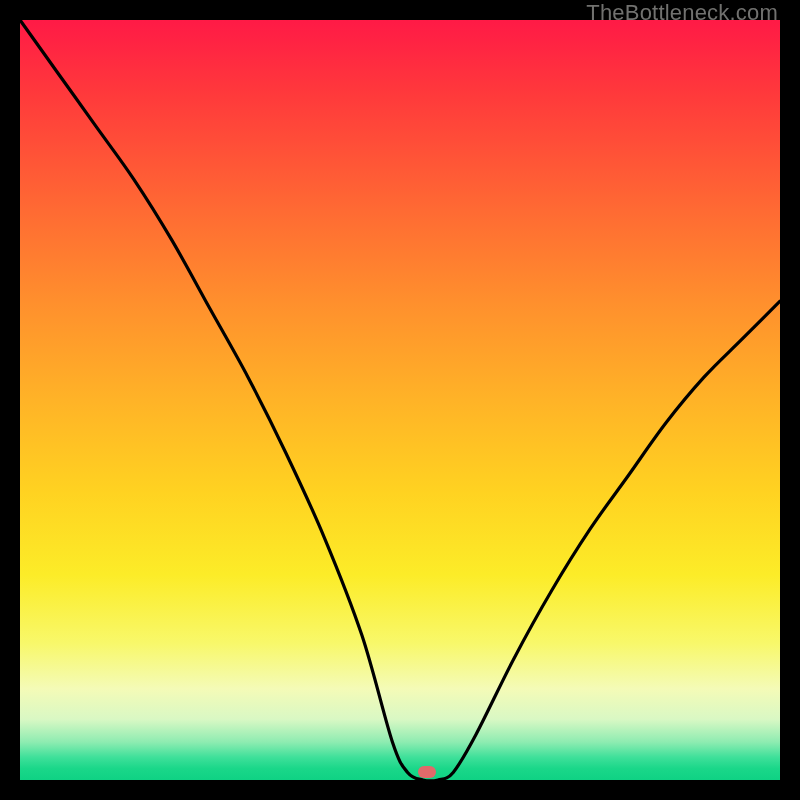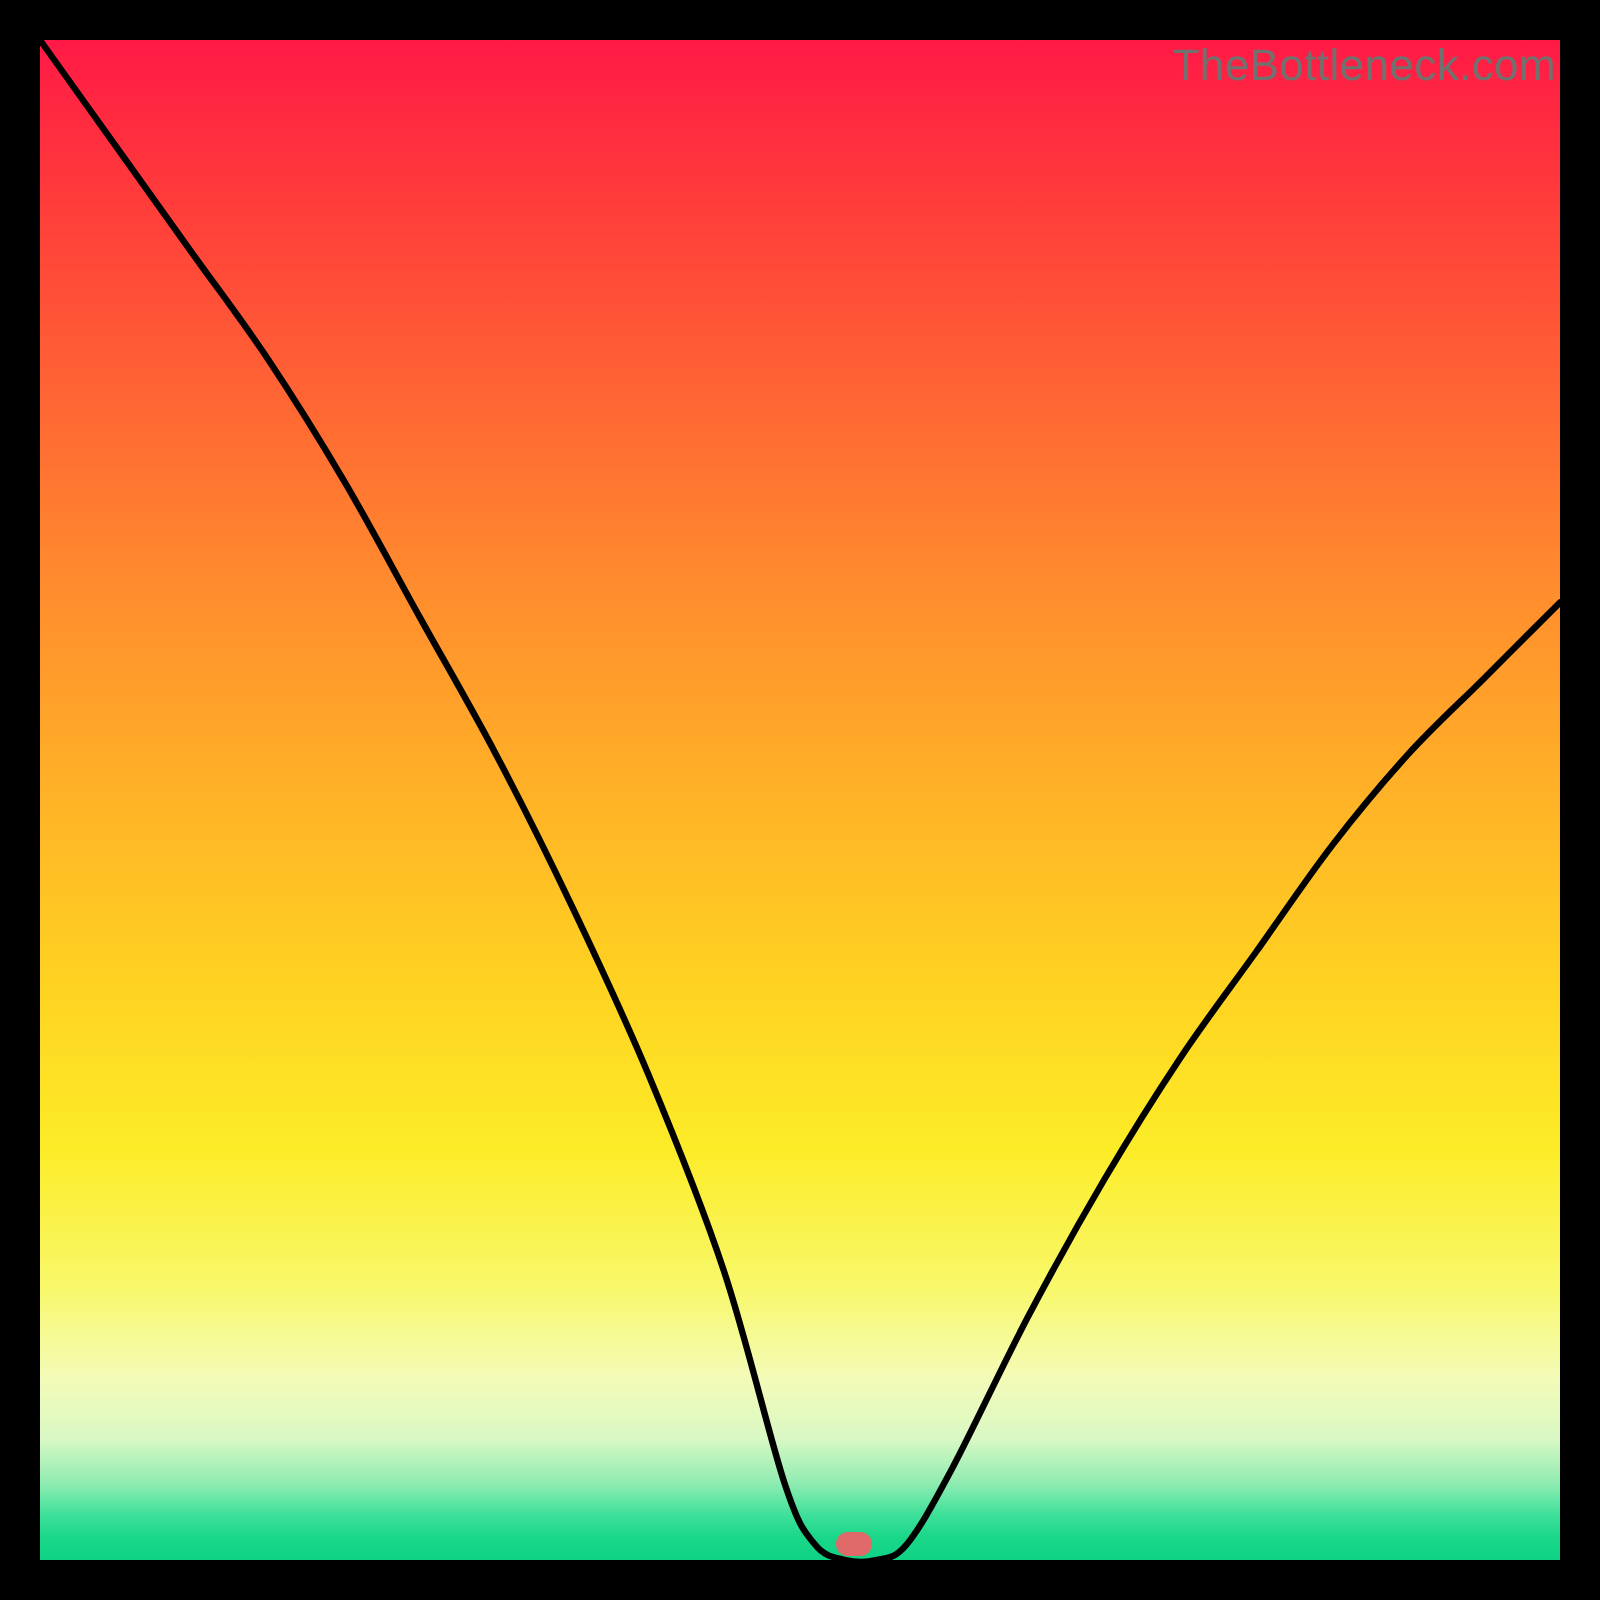--- a/index.html
+++ b/index.html
@@ -46,21 +46,20 @@
   }
   .watermark {
     position: absolute;
     top: 0px;
     right: 22px;
     color: #71716f;
     font-size: 22px;
     letter-spacing: 0.2px;
     font-weight: 500;
     user-select: none;
-    margin-top: 20px;
   }
   svg.curve {
     position: absolute;
     left: 0;
     top: 0;
     width: 760px;
     height: 760px;
     overflow: visible;
   }
   .marker {

